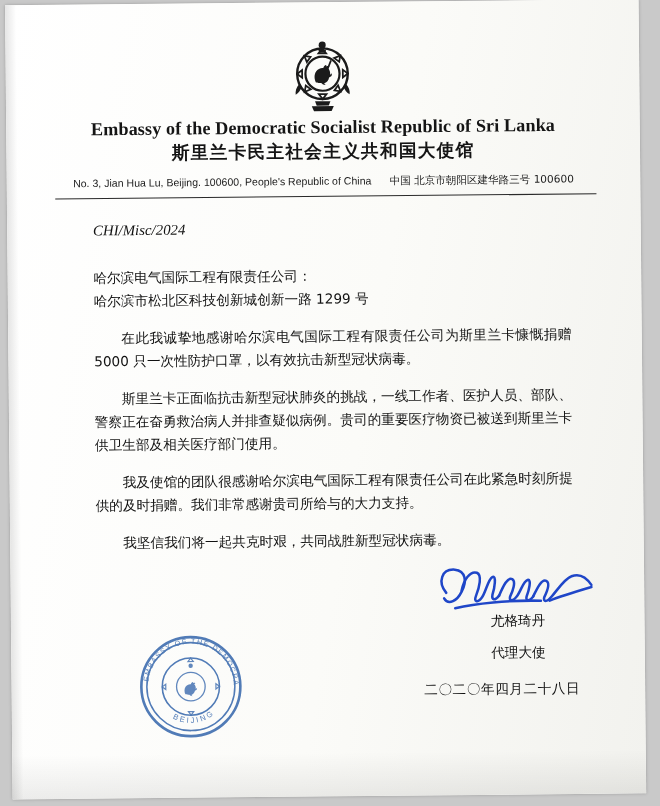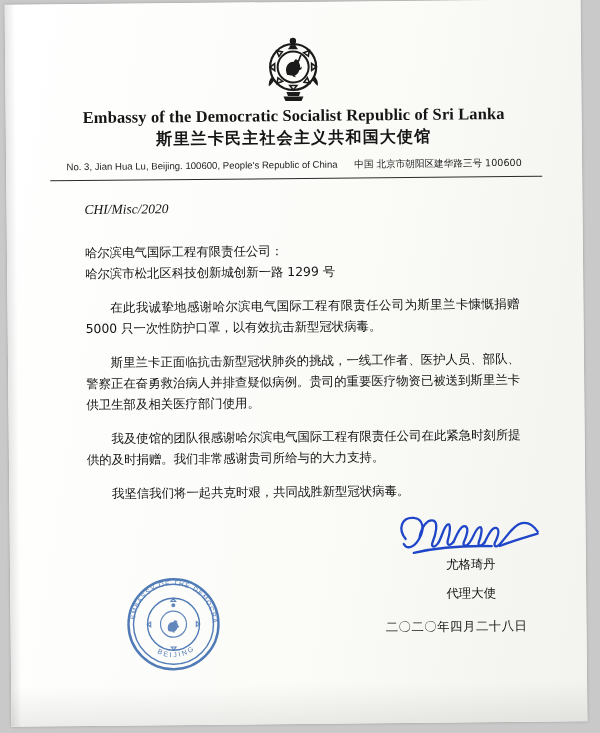--- a/index.html
+++ b/index.html
@@ -221,21 +221,21 @@
       </div>
 
       <div class="hdr hdr-en">Embassy of the Democratic Socialist Republic of Sri Lanka</div>
       <div class="hdr hdr-zh">斯里兰卡民主社会主义共和国大使馆</div>
       <div class="hdr hdr-addr">
         <span>No. 3, Jian Hua Lu, Beijing. 100600, People's Republic of China</span>
         <span class="zh" style="padding-left:14px;">中国 北京市朝阳区建华路三号 100600</span>
       </div>
       <div class="rule"></div>
 
-      <div class="ref">CHI/Misc/2020</div>
+      <div class="ref">CHI/Misc/2024</div>
 
       <div class="body-block">
         <div class="addressee">
           <div>哈尔滨电气国际工程有限责任公司：</div>
           <div>哈尔滨市松北区科技创新城创新一路 1299 号</div>
         </div>
         <p class="para">在此我诚挚地感谢哈尔滨电气国际工程有限责任公司为斯里兰卡慷慨捐赠 5000 只一次性防护口罩，以有效抗击新型冠状病毒。</p>
         <p class="para">斯里兰卡正面临抗击新型冠状肺炎的挑战，一线工作者、医护人员、部队、警察正在奋勇救治病人并排查疑似病例。贵司的重要医疗物资已被送到斯里兰卡供卫生部及相关医疗部门使用。</p>
         <p class="para">我及使馆的团队很感谢哈尔滨电气国际工程有限责任公司在此紧急时刻所提供的及时捐赠。我们非常感谢贵司所给与的大力支持。</p>
         <p class="para">我坚信我们将一起共克时艰，共同战胜新型冠状病毒。</p>

